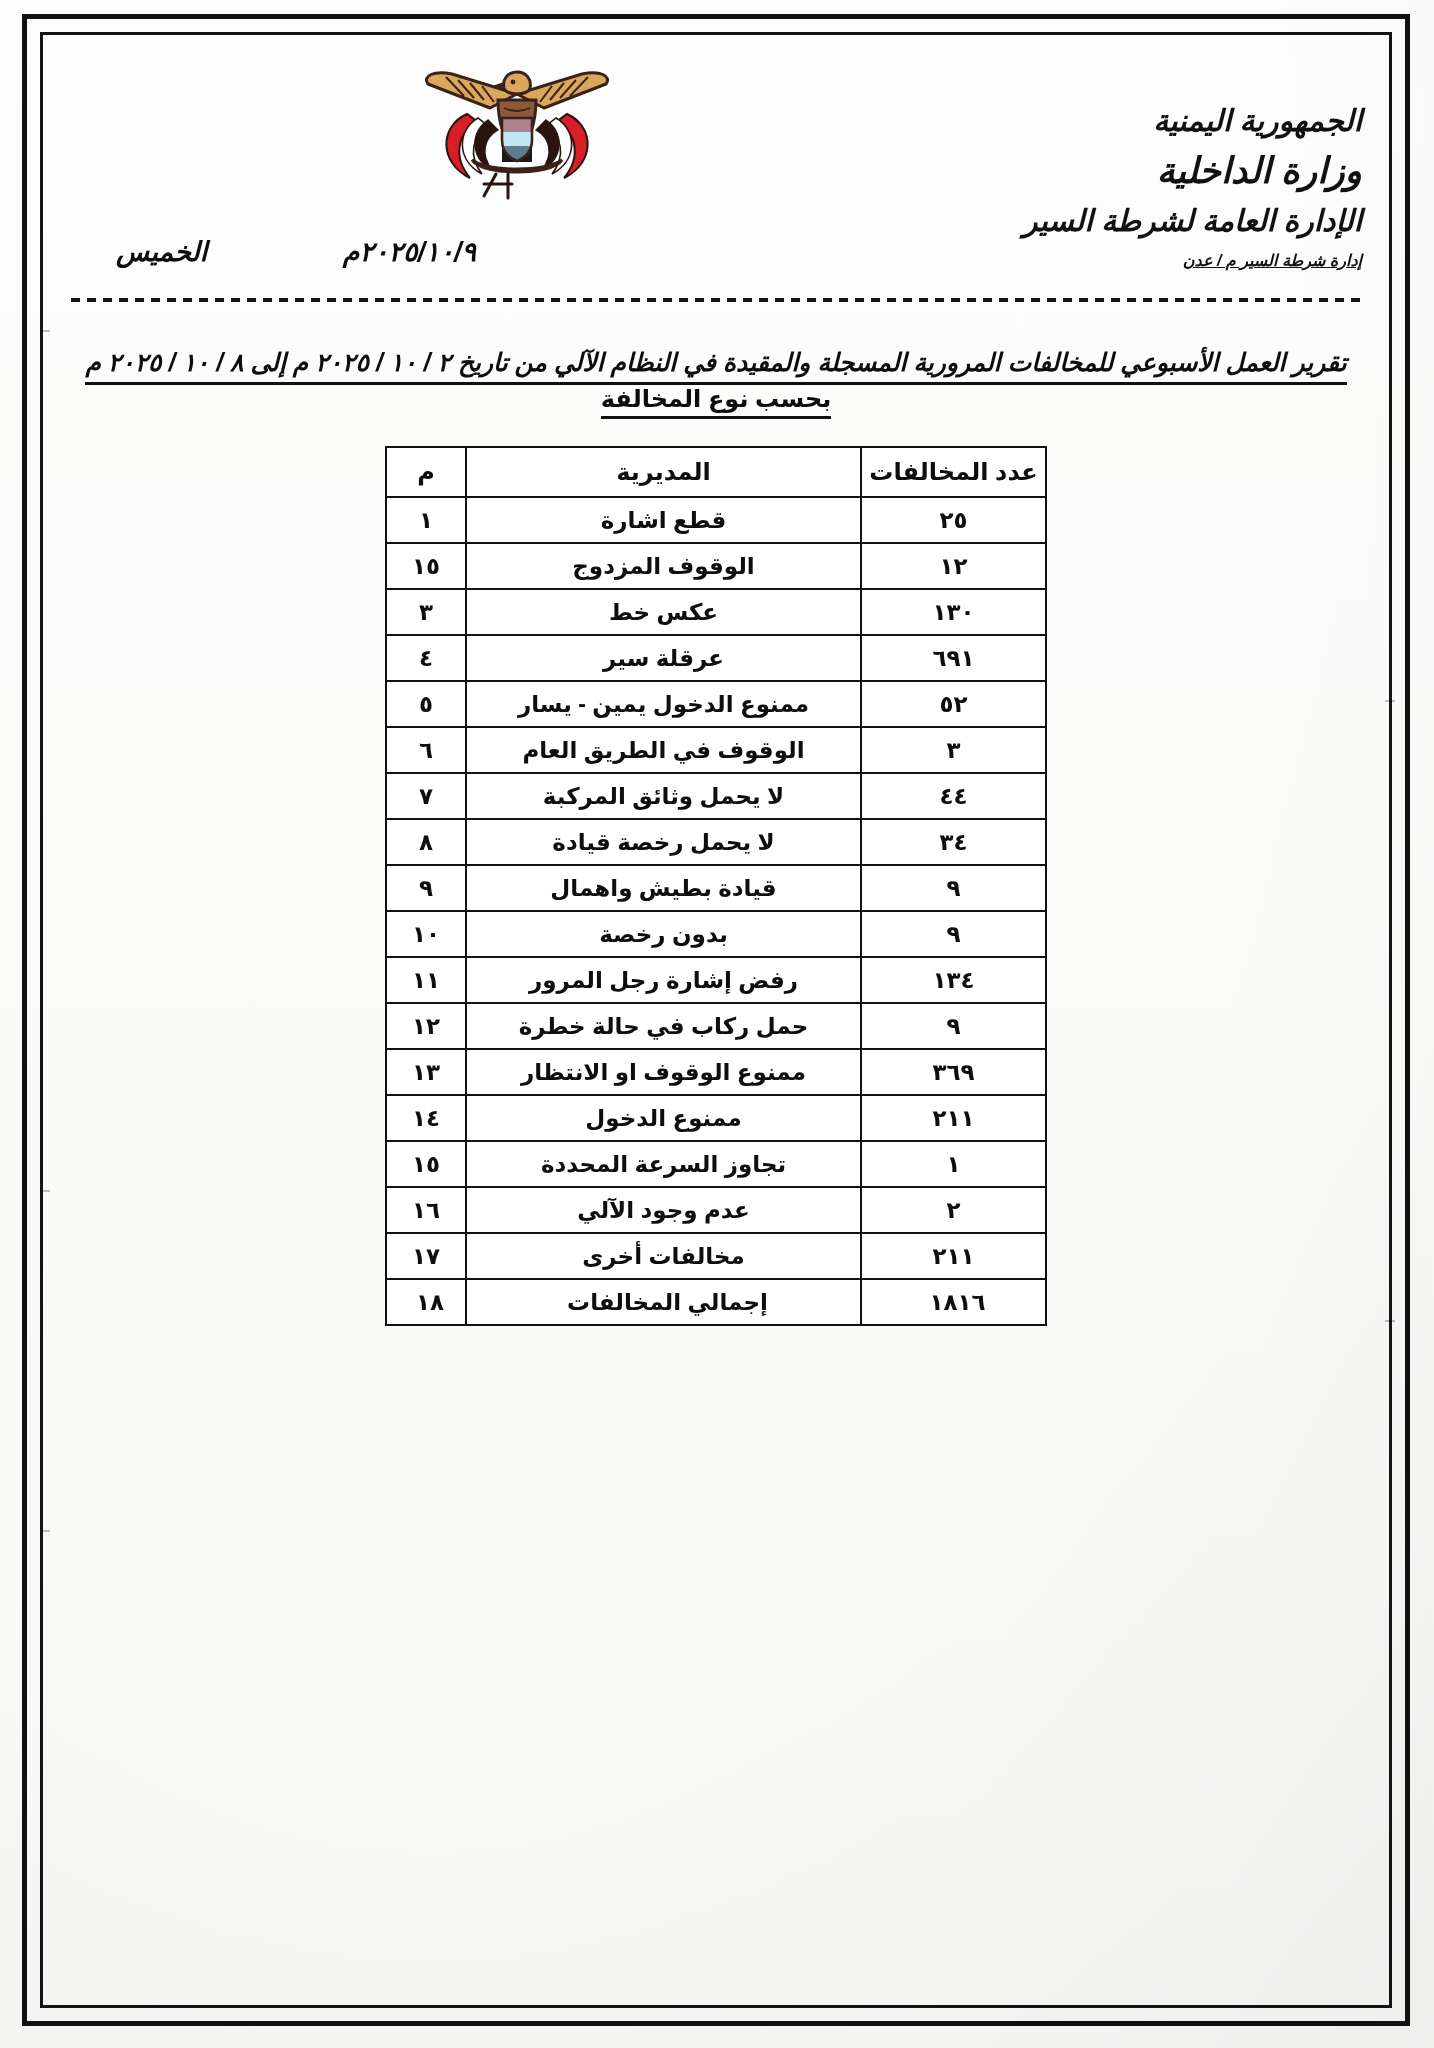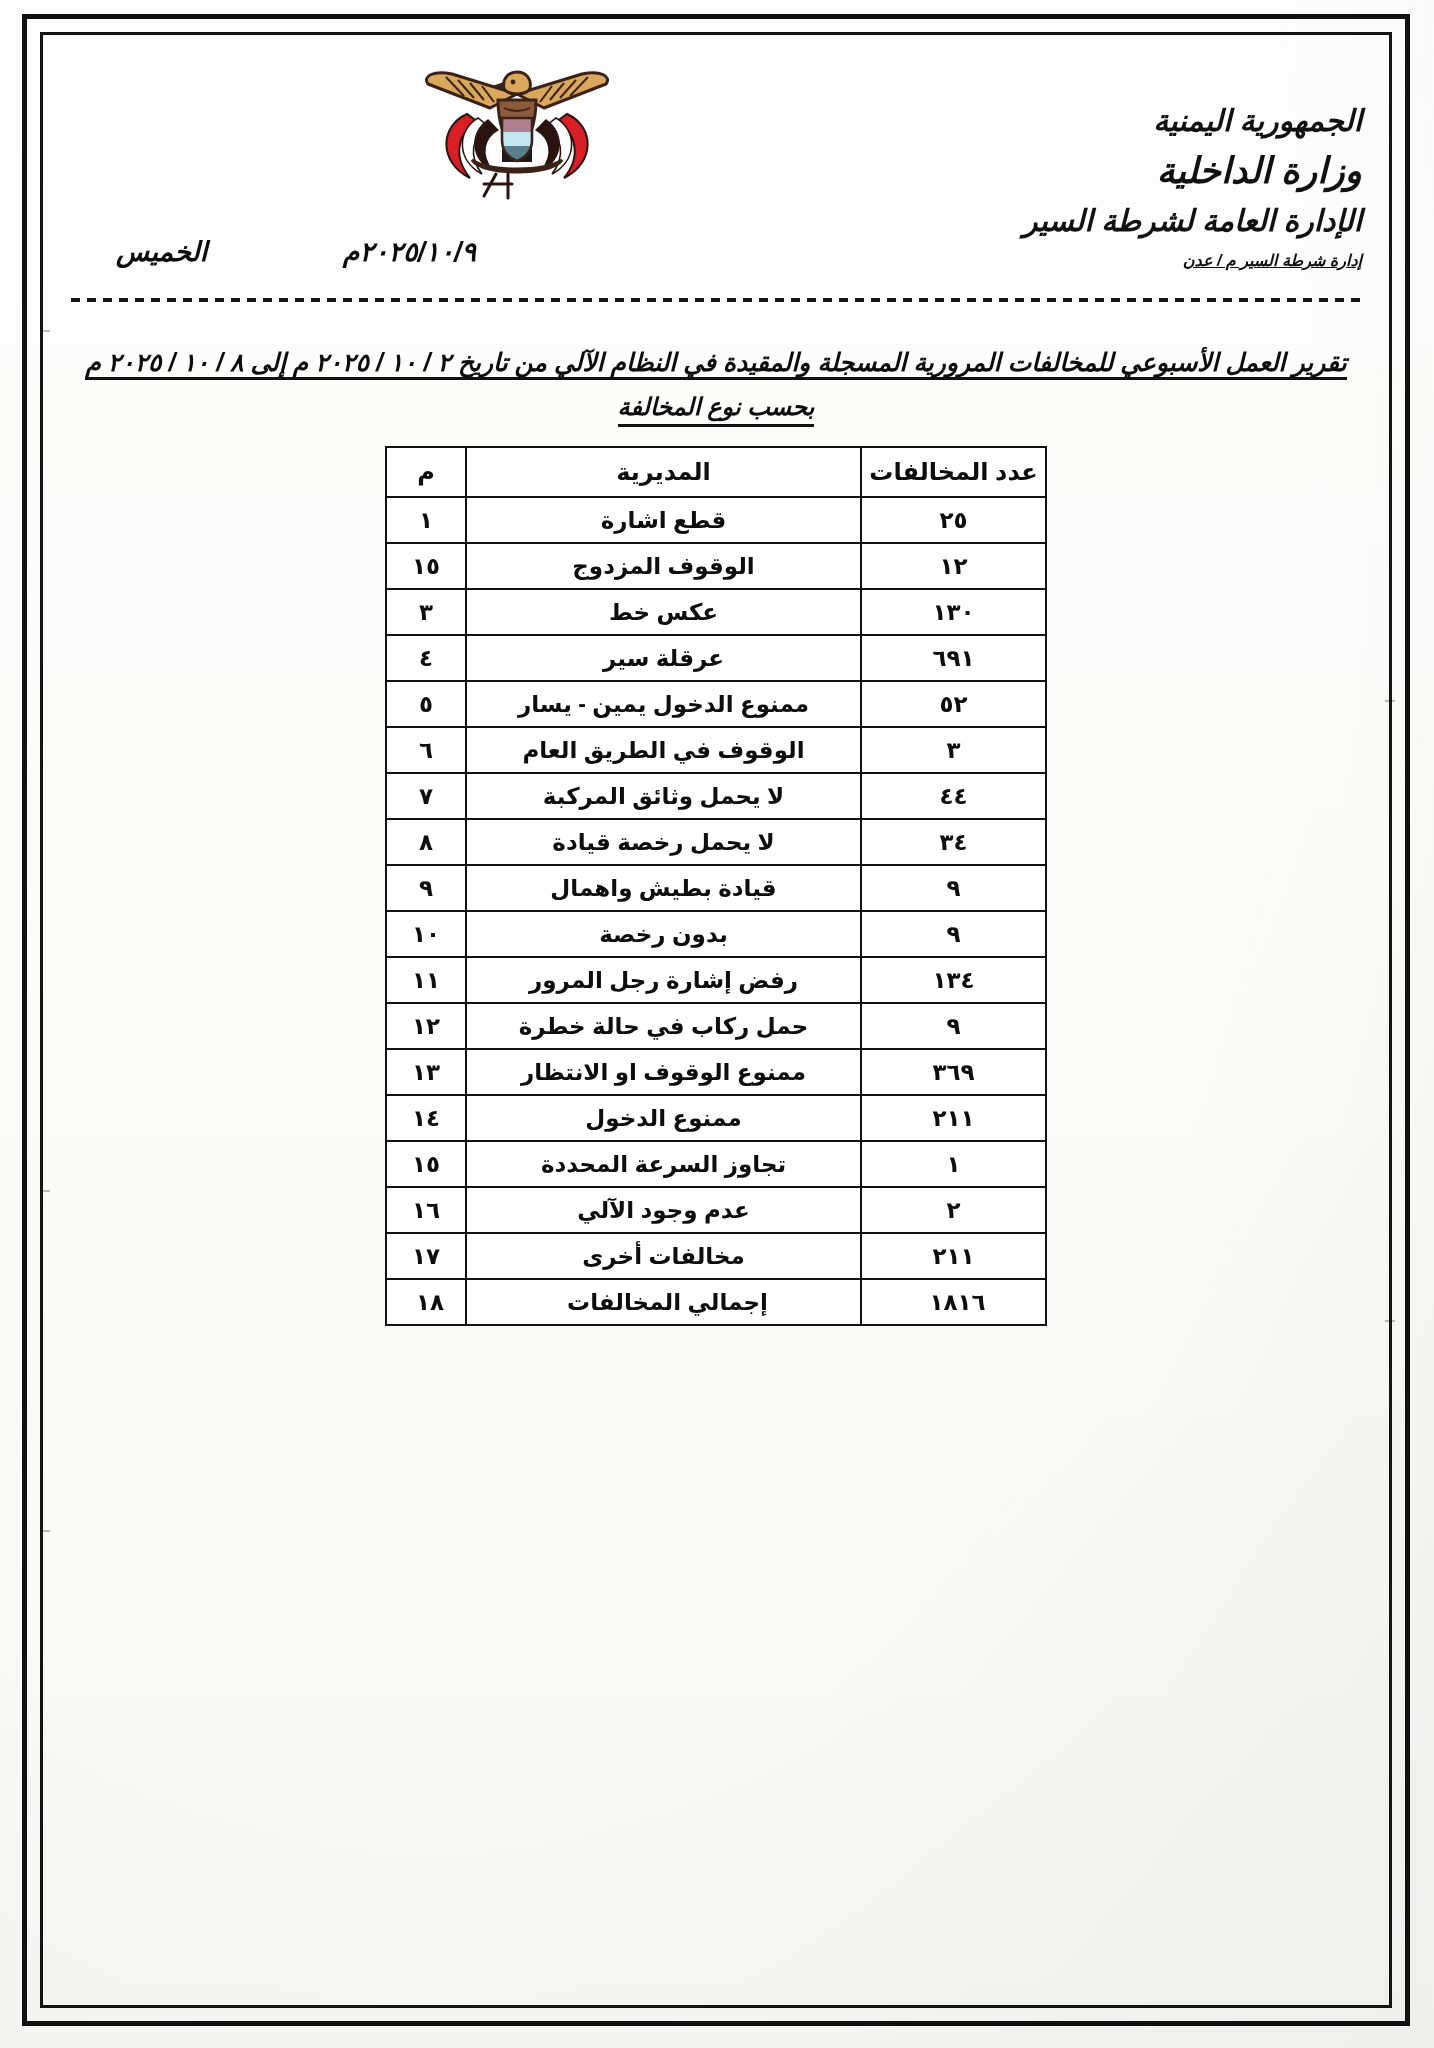--- a/index.html
+++ b/index.html
@@ -119,26 +119,25 @@
     text-align: center;
   }
   .report-title {
     font-size: 25px;
     font-weight: bold;
     font-style: italic;
     letter-spacing: 0px;
     white-space: nowrap;
     display: inline-block;
     border-bottom: 3px solid #111;
+    padding-bottom: 5px;
   }
   .report-subtitle {
-    margin-top: 13px;
     font-size: 24px;
     font-weight: bold;
-    font-style: italic;
     display: inline-block;
     border-bottom: 3px solid #111;
     padding-bottom: 3px;
   }
 
   
   .table-wrap {
     position: absolute;
     left: 0;
     top: 398px;

